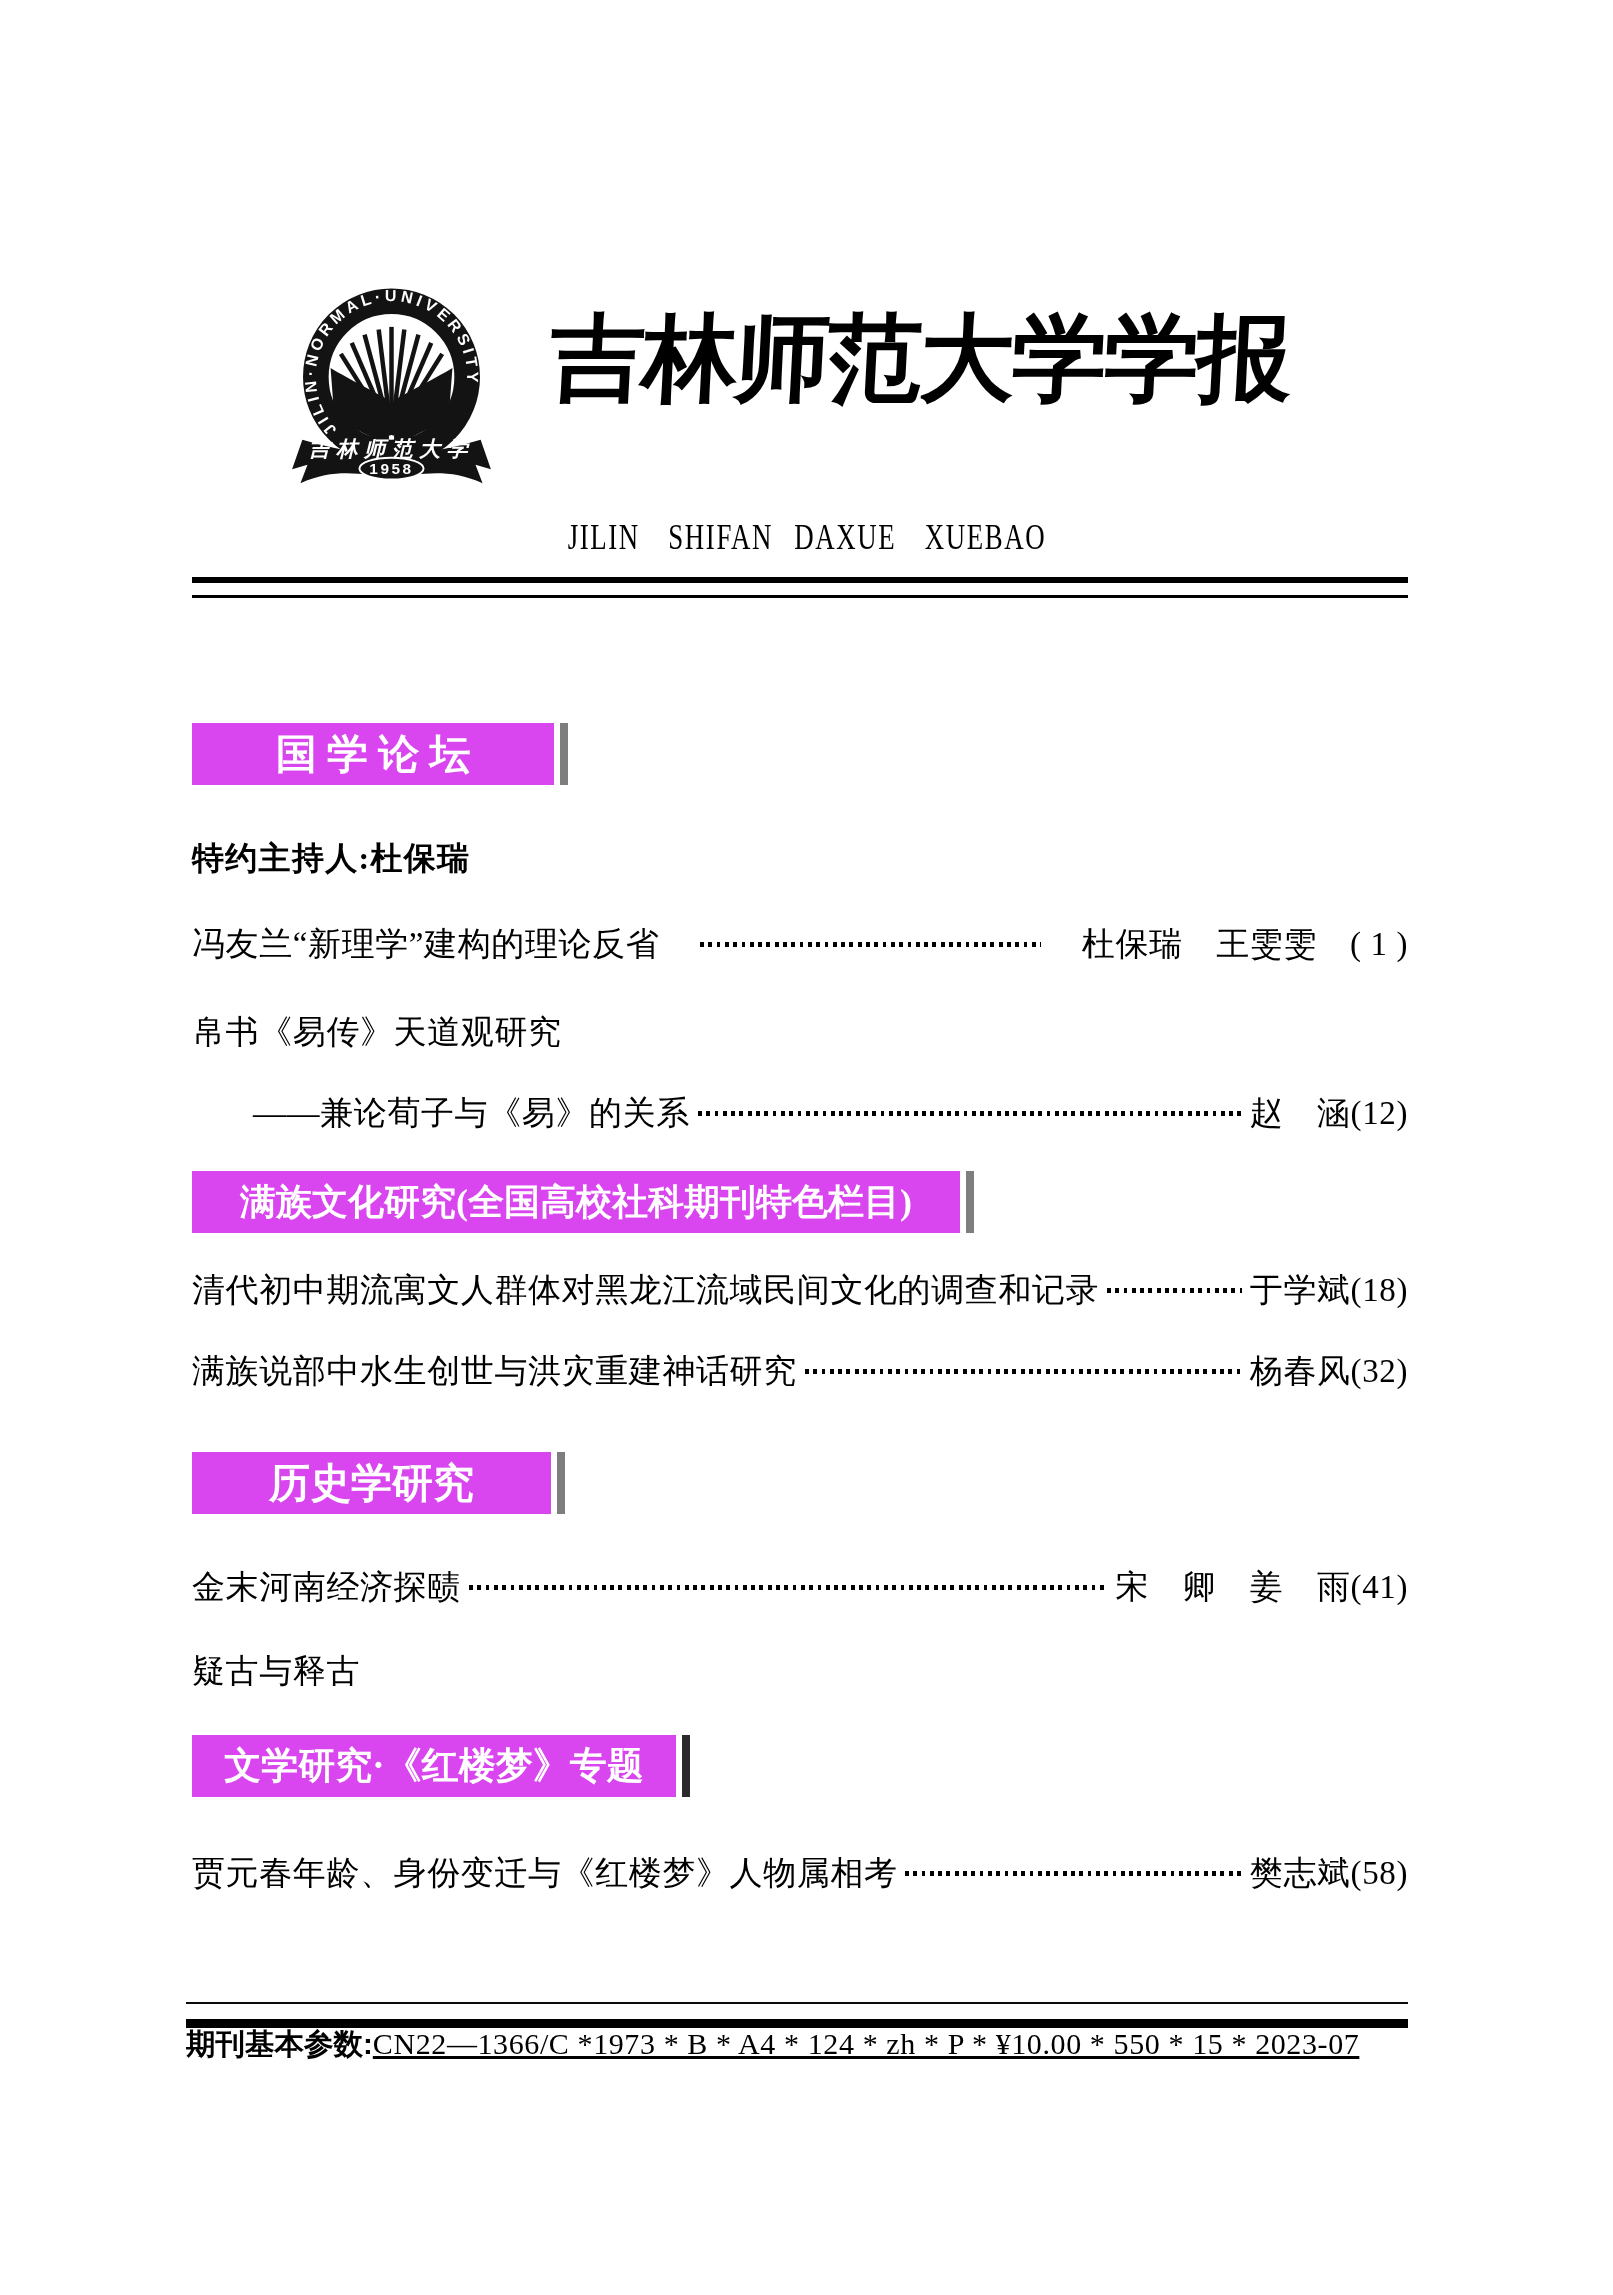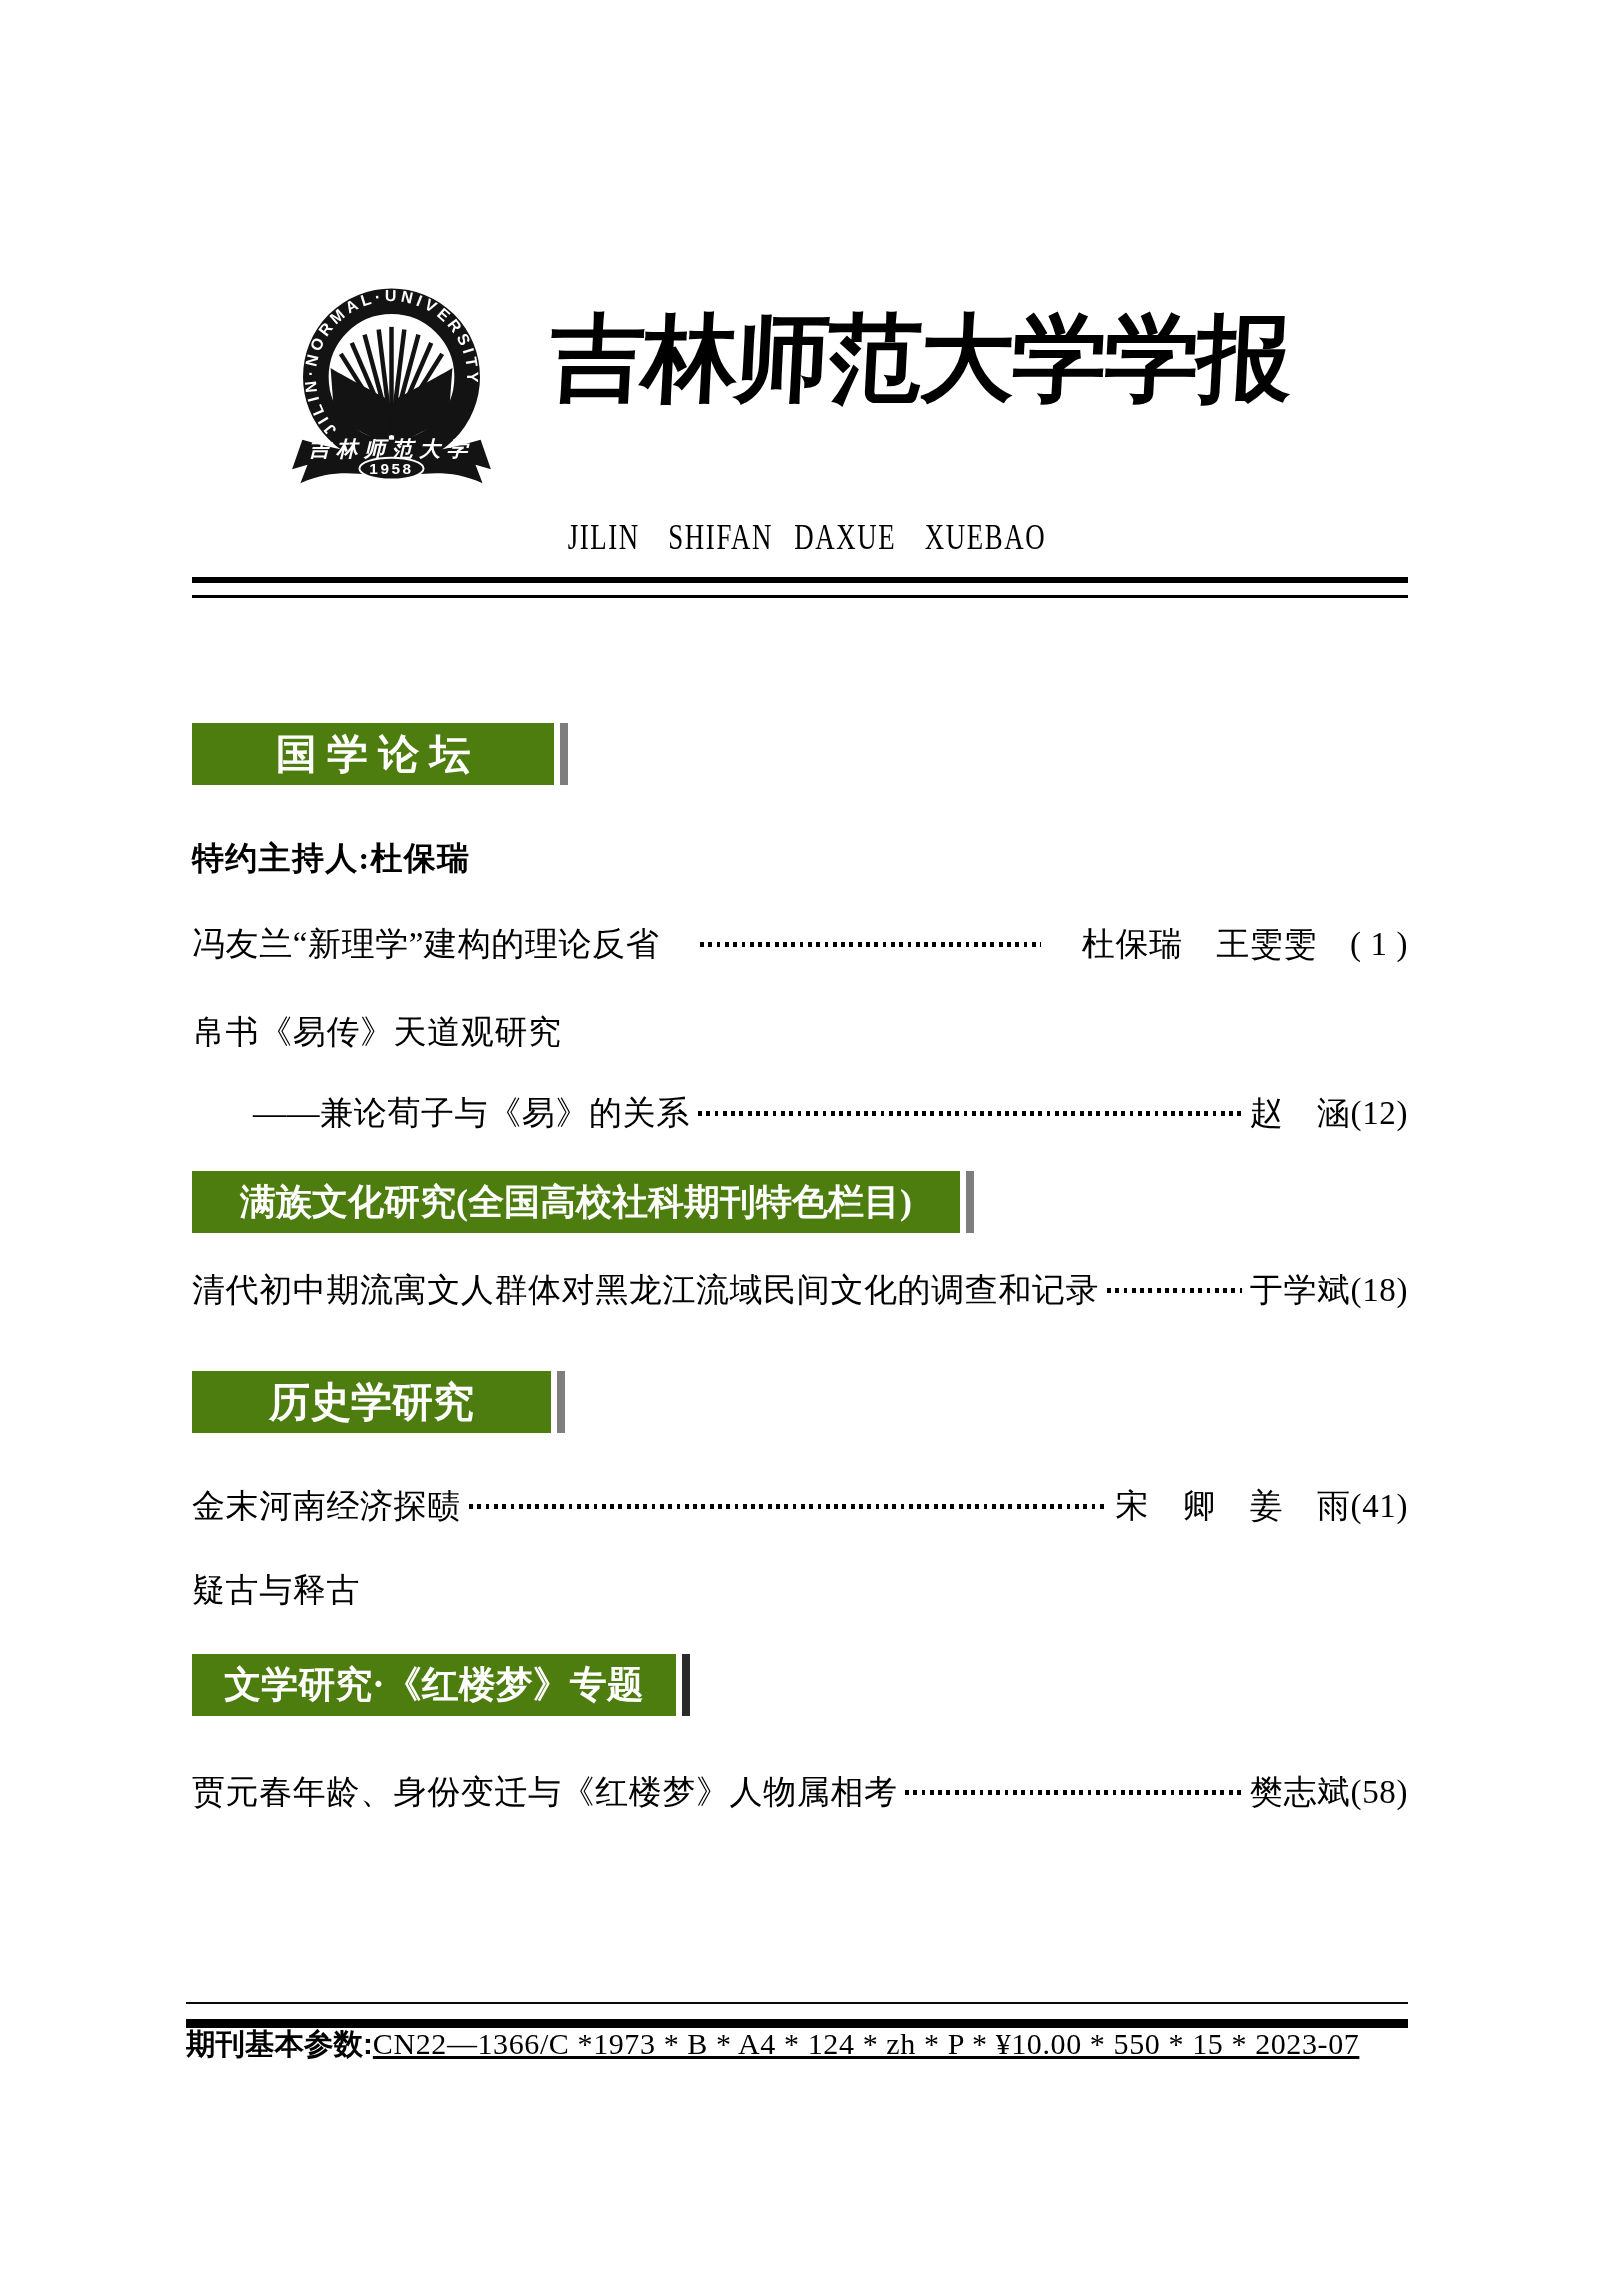--- a/index.html
+++ b/index.html
@@ -24,21 +24,21 @@
   .rule-top {
     position:absolute; left:192px; top:577px; width:1216px; height:12.2px;
     border-top:6.4px solid #000; border-bottom:3.2px solid #000;
   }
 
   
   .toc { position:absolute; left:192px; top:723px; width:1216px; }
 
   .banner-row { display:flex; align-items:stretch; height:62px; }
   .banner {
-    background:#4d7c0f; color:#ffffff; font-weight:bold;
+    background:#d946ef; color:#ffffff; font-weight:bold;
     display:flex; align-items:center; justify-content:center;
     white-space:pre;
   }
   .banner-bar { width:8.3px; background:#7e7e7e; margin-left:5.8px; }
   .banner-bar.dark { background:#2a2a2a; }
 
   .host { font-size:32px; line-height:38px; font-weight:600; letter-spacing:1.3px; margin:0; white-space:pre; }
 
   .entry { display:flex; align-items:center; font-size:33px; line-height:41px; white-space:nowrap; }
   .entry .etitle { flex:0 0 auto; white-space:pre; letter-spacing:0.6px; }
@@ -141,20 +141,26 @@
       <div class="banner-bar"></div>
     </div>
 
     <div class="entry" style="margin-top:37px;">
       <span class="etitle">清代初中期流寓文人群体对黑龙江流域民间文化的调查和记录</span>
       <span class="leader"></span>
       <span class="eauthors">于学斌</span>
       <span class="epage">(18)</span>
     </div>
 
+    <div class="entry" style="margin-top:40px;">
+      <span class="etitle">满族说部中水生创世与洪灾重建神话研究</span>
+      <span class="leader"></span>
+      <span class="eauthors">杨春风</span>
+      <span class="epage">(32)</span>
+    </div>
 
     <div class="banner-row" style="margin-top:60px;">
       <div class="banner" style="width:359px; font-size:41px;">历史学研究</div>
       <div class="banner-bar"></div>
     </div>
 
     <div class="entry" style="margin-top:53px;">
       <span class="etitle">金末河南经济探赜</span>
       <span class="leader"></span>
       <span class="eauthors">宋　卿　姜　雨</span>

